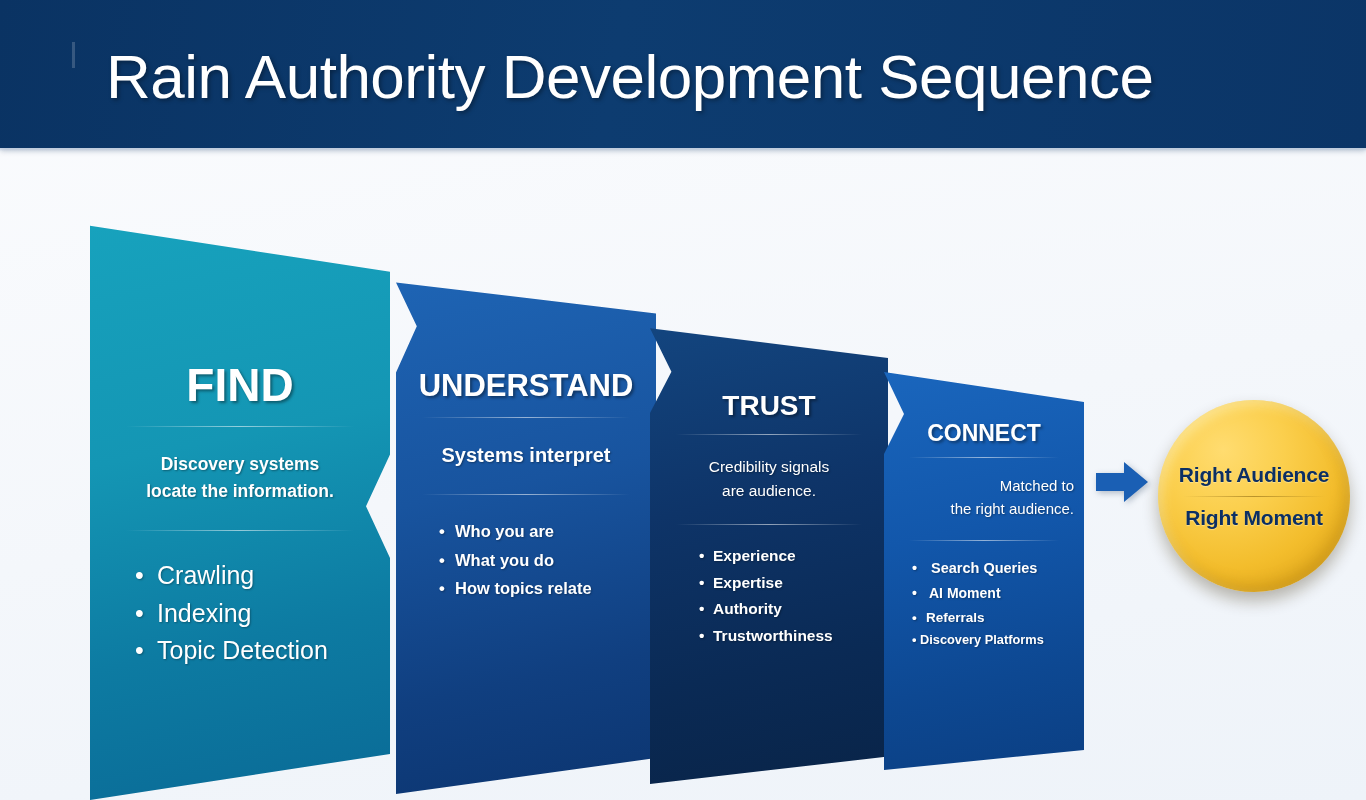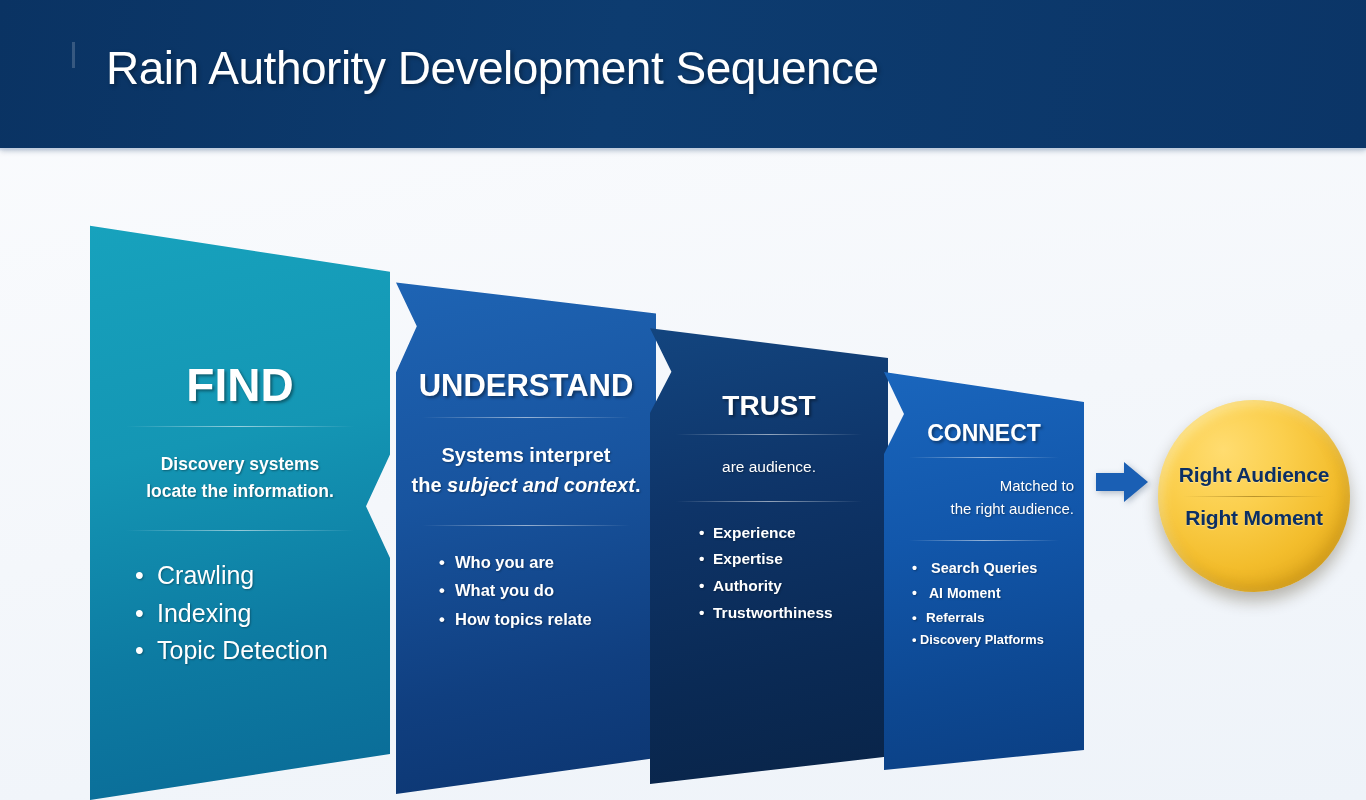--- a/index.html
+++ b/index.html
@@ -24,21 +24,21 @@
   #header:after{
     content:""; position:absolute; left:0; bottom:-3px; width:100%; height:3px;
     background:linear-gradient(to bottom, rgba(190,205,225,.85), rgba(255,255,255,0));
   }
   #header .edge-tick{
     position:absolute; left:72px; top:42px; width:3px; height:26px;
     background:rgba(255,255,255,.18);
   }
   #title {
     position:absolute; left:106px; top:41px;
-    font-size:46px; font-weight:400; color:#ffffff;
+    font-size:62px; font-weight:400; color:#ffffff;
     letter-spacing:-0.5px; white-space:nowrap;
     text-shadow:2px 2px 4px rgba(0,0,0,.35);
   }
 
   
   #funnel { position:absolute; left:0; top:148px; width:1366px; height:652px;margin-left:48px; }
 
   .stage-panel {
     position:absolute;
     color:#ffffff;
@@ -187,36 +187,36 @@
         </ul>
       </div>
     </div>
 
     <div id="panel-understand" class="stage-panel">
       <div class="stage-inner">
         <div class="stage-title">UNDERSTAND</div>
         <div class="rule"></div>
         <div class="stage-desc">
           <div>Systems interpret</div>
-          <div><span>the </span><em>subject and context</em><span>.</span></div>
         </div>
         <div class="rule second"></div>
         <ul class="bullets">
           <li><span class="dot">•</span><span class="txt">Who you are</span></li>
           <li><span class="dot">•</span><span class="txt">What you do</span></li>
           <li><span class="dot">•</span><span class="txt">How topics relate</span></li>
         </ul>
       </div>
     </div>
 
     <div id="panel-trust" class="stage-panel">
       <div class="stage-inner">
         <div class="stage-title">TRUST</div>
         <div class="rule"></div>
         <div class="stage-desc">
+          <div>Credibility signals</div>
           <div>are audience.</div>
         </div>
         <div class="rule second"></div>
         <ul class="bullets">
           <li><span class="dot">•</span><span class="txt">Experience</span></li>
           <li><span class="dot">•</span><span class="txt">Expertise</span></li>
           <li><span class="dot">•</span><span class="txt">Authority</span></li>
           <li><span class="dot">•</span><span class="txt">Trustworthiness</span></li>
         </ul>
       </div>

